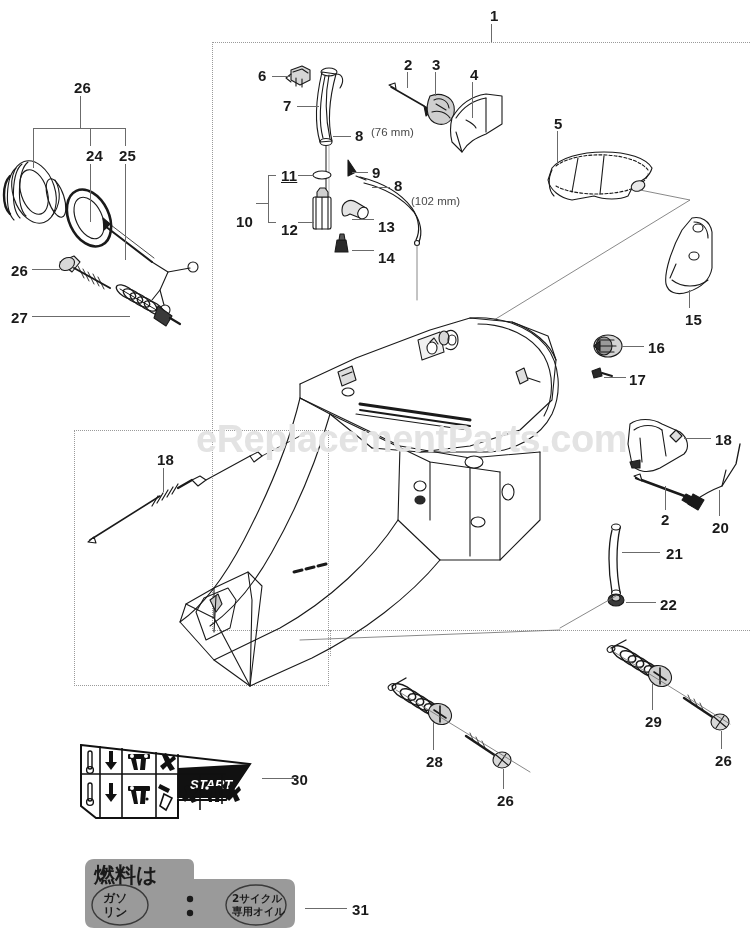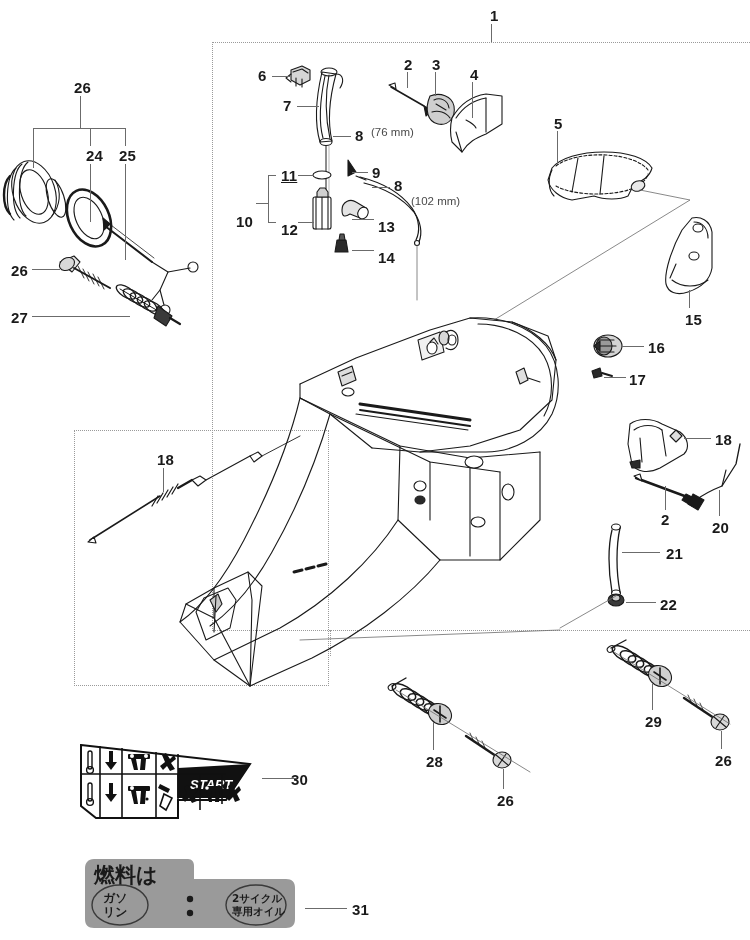--- a/index.html
+++ b/index.html
@@ -399,20 +399,21 @@
 
       <g stroke="#6b6b6b" stroke-width="0.8">
         <path d="M396 690 L 530 772"></path>
         <path d="M614 652 L 730 724"></path>
         <path d="M560 628 L 616 596"></path>
         <path d="M300 640 L 560 630"></path>
       </g>
     </g>
   </svg>
 
+  <div class="wm">eReplacementParts.com</div>
 
   <div class="ld ldv" style="left:491px;top:24px;height:18px;"></div>
   <div class="ld ldv" style="left:407px;top:72px;height:16px;"></div>
   <div class="ld ldv" style="left:435px;top:72px;height:24px;"></div>
   <div class="ld ldv" style="left:472px;top:82px;height:36px;"></div>
   <div class="ld ldv" style="left:557px;top:131px;height:33px;"></div>
   <div class="ld ldh" style="left:272px;top:76px;width:18px;"></div>
   <div class="ld ldh" style="left:297px;top:106px;width:22px;"></div>
   <div class="ld ldh" style="left:333px;top:136px;width:18px;"></div>
   <div class="ld ldh" style="left:372px;top:187px;width:18px;"></div>

